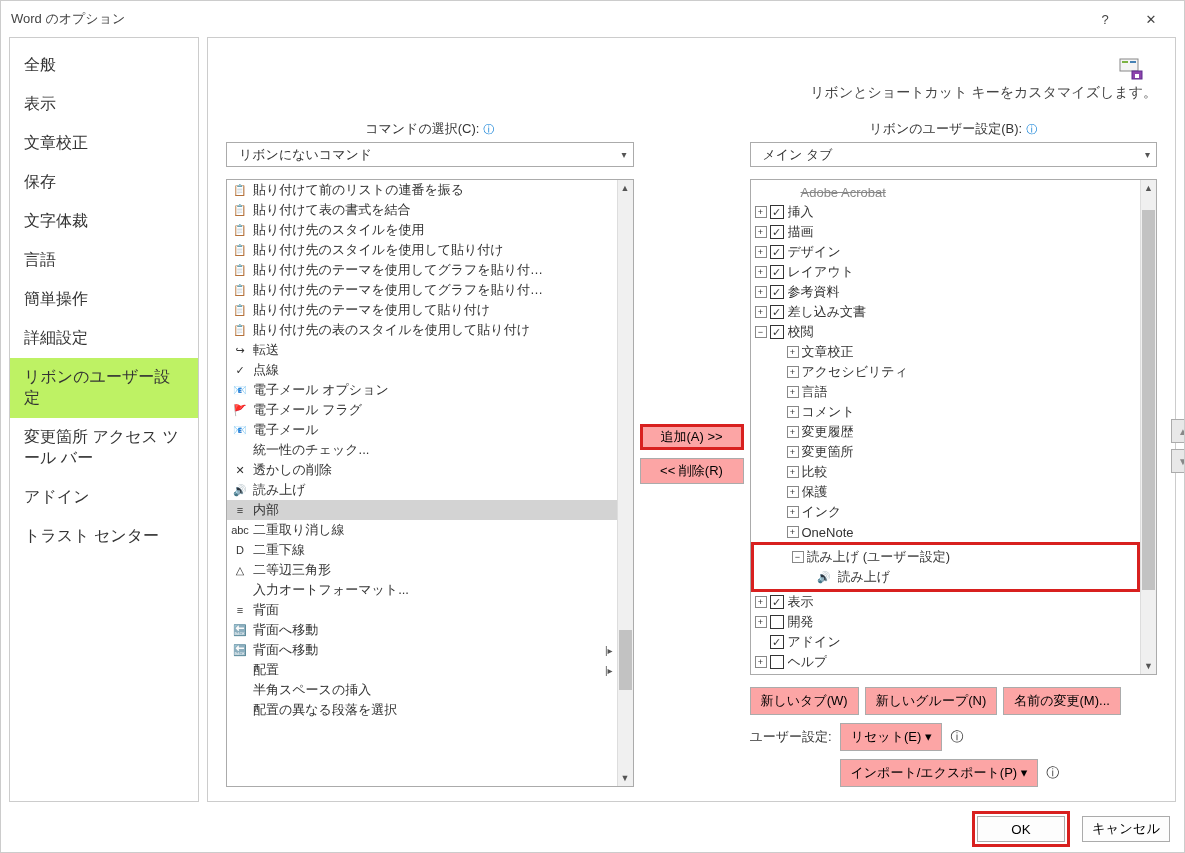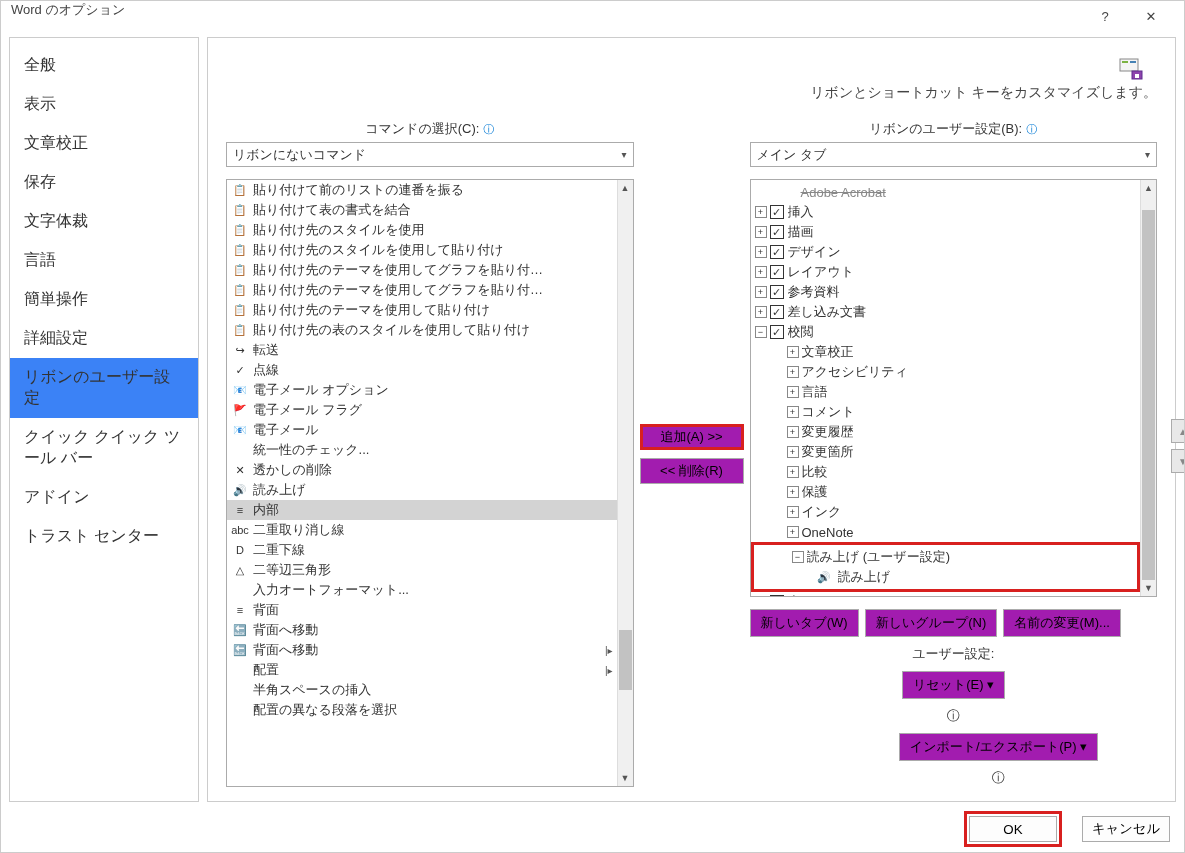--- a/index.html
+++ b/index.html
@@ -1,61 +1,61 @@
 <!DOCTYPE html>
 <html><head>
 <meta charset="utf-8">
 <style>
 * { box-sizing: border-box; margin: 0; padding: 0; }
 body { font-family: "Yu Gothic UI", "Meiryo", sans-serif; font-size: 13px; color: #333; background: #fff; width: 1185px; height: 853px; position: relative; border: 1px solid #ccc; }
-.titlebar { height: 36px; display: flex; padding: 0 10px; }
+.titlebar { height: 36px; display: flex; align-items: center; padding: 0 10px; }
 .titlebar-text { flex: 1; font-size: 13px; color: #444; }
 .titlebar-btn { width: 46px; height: 30px; display: flex; align-items: center; justify-content: center; color: #444; cursor: pointer; }
 .content { display: flex; height: 765px; padding: 0 8px; }
 .sidebar { width: 190px; border: 1px solid #ccc; background: #fff; margin-right: 8px; padding: 8px 0; overflow: hidden; }
 .sidebar-item { padding: 9px 14px; cursor: pointer; color: #333; font-size: 16px; }
-.sidebar-item.selected { background: #3b82f6; }
+.sidebar-item.selected { background: #bef264; }
 .main { flex: 1; border: 1px solid #ccc; padding: 14px 18px; position: relative; display: flex; flex-direction: column; }
 .main-header { display: flex; align-items: flex-end; margin-bottom: 18px; flex-direction: column; }
 .header-icon { width: 32px; height: 32px; margin-right: 10px; display: flex; align-items: center; justify-content: center; }
 .header-text { font-size: 14px; color: #444; }
 .panels { display: flex; flex: 1; min-height: 0; }
 .panel-left, .panel-right { flex: 1; display: flex; flex-direction: column; min-width: 0; }
 .panel-mid { width: 116px; display: flex; flex-direction: column; align-items: center; justify-content: center; gap: 8px; }
 .label-row { display: flex; align-items: center; margin-bottom: 4px; font-size: 13px; justify-content: center; }
 .label-row .info { color: #0078d4; margin-left: 4px; font-size: 11px; }
-.dropdown { width: 100%; height: 25px; border: 1px solid #ababab; background: #fff; display: flex; align-items: center; padding: 0 6px; margin-bottom: 12px; position: relative; cursor: pointer; }
+.dropdown { width: 100%; height: 25px; border: 1px solid #ababab; background: #fff; display: flex; align-items: center; padding: 0 12px; margin-bottom: 12px; position: relative; cursor: pointer; }
 .dropdown::after { content: "▾"; position: absolute; right: 6px; font-size: 10px; color: #555; }
 .listbox { flex: 1; border: 1px solid #ababab; background: #fff; overflow: hidden; position: relative; min-height: 0; }
 .listbox-inner { position: absolute; inset: 0 16px 0 0; overflow: hidden; }
 .list-item { display: flex; align-items: center; height: 20px; padding: 0 4px; font-size: 13px; white-space: nowrap; }
 .list-item.selected2 { background: #d3d3d3; }
 .list-icon { width: 18px; height: 16px; margin-right: 4px; display: inline-flex; align-items: center; justify-content: center; font-size: 11px; flex-shrink: 0; }
 .scrollbar { position: absolute; right: 0; top: 0; bottom: 0; width: 16px; background: #f0f0f0; border-left: 1px solid #ddd; }
 .scrollbar-thumb { position: absolute; left: 1px; right: 1px; background: #c2c2c2; }
 .scrollbar-btn { position: absolute; left: 0; right: 0; height: 16px; background: #f0f0f0; display: flex; align-items: center; justify-content: center; font-size: 9px; color: #555; }
-.btn { border: 1px solid #ababab; background: #a21caf; padding: 4px 10px; cursor: pointer; font-size: 13px; white-space: nowrap; display: inline-flex; align-items: center; }
+.btn { border: 1px solid #ababab; background: #fca5a5; padding: 4px 10px; cursor: pointer; font-size: 13px; white-space: nowrap; display: inline-flex; align-items: center; }
 .btn-mid { width: 104px; height: 26px; justify-content: center; }
 .btn-highlight { border: 3px solid #d8201f; }
 .tree-item { display: flex; align-items: center; height: 20px; font-size: 13px; white-space: nowrap; }
 .tree-expand { width: 12px; height: 12px; border: 1px solid #888; display: inline-flex; align-items: center; justify-content: center; font-size: 9px; line-height: 1; margin-right: 3px; flex-shrink: 0; cursor: pointer; }
 .tree-check { width: 14px; height: 14px; border: 1px solid #333; display: inline-flex; align-items: center; justify-content: center; font-size: 11px; margin-right: 4px; flex-shrink: 0; }
 .tree-label { overflow: hidden; text-overflow: ellipsis; }
 .ind1 { padding-left: 4px; }
 .ind2 { padding-left: 36px; }
 .ind3 { padding-left: 60px; }
 .highlight-box { border: 3px solid #d8201f; padding: 2px; }
 .below-list { margin-top: 10px; display: flex; align-items: center; gap: 12px; }
-.footer { position: absolute; bottom: 0; left: 0; right: 0; height: 46px; display: flex; align-items: center; justify-content: flex-end; padding: 0 14px; gap: 20px; }
+.footer { position: absolute; bottom: 0; left: 0; right: 0; height: 46px; display: flex; align-items: center; justify-content: flex-end; padding: 0 14px; gap: 12px; }
 .footer-btn { border: 1px solid #ababab; background: #fdfdfd; width: 88px; height: 26px; display: flex; align-items: center; justify-content: center; cursor: pointer; }
 .arrow-btns { position: absolute; right: -38px; top: 240px; display: flex; flex-direction: column; gap: 6px; }
 .arrow-btn { width: 24px; height: 24px; border: 1px solid #ababab; background: #e8e8e8; display: flex; align-items: center; justify-content: center; font-size: 10px; color: #888; }
 .tree-wrapper { position: relative; flex: 1; min-height: 0; margin-bottom: 8px; }
 .right-extra { display: flex; gap: 6px; margin-top: 4px; }
-.row-line { display: flex; align-items: center; gap: 8px; margin-top: 8px; flex-direction: column; }
+.row-line { display: flex; align-items: center; gap: 8px; margin-top: 8px; }
 .sub-menu { position: absolute; right: 4px; font-size: 10px; color: #555; }
 </style>
 </head>
 <body>
 
 <div class="titlebar">
   <span class="titlebar-text">Word のオプション</span>
   <div class="titlebar-btn">?</div>
   <div class="titlebar-btn">✕</div>
 </div>
@@ -64,21 +64,21 @@
   <div class="sidebar" id="sidebar">
       <div class="sidebar-item">全般</div>
       <div class="sidebar-item">表示</div>
       <div class="sidebar-item">文章校正</div>
       <div class="sidebar-item">保存</div>
       <div class="sidebar-item">文字体裁</div>
       <div class="sidebar-item">言語</div>
       <div class="sidebar-item">簡単操作</div>
       <div class="sidebar-item">詳細設定</div>
       <div class="sidebar-item selected">リボンのユーザー設定</div>
-      <div class="sidebar-item">クイック クイック ツール バー</div>
+      <div class="sidebar-item">変更箇所 アクセス ツール バー</div>
       <div class="sidebar-item">アドイン</div>
       <div class="sidebar-item">トラスト センター</div>
     </div>
 
   <div class="main">
     <div class="main-header">
       <div class="header-icon">
         <svg width="26" height="26" viewBox="0 0 26 26">
             <rect x="2" y="4" width="18" height="12" fill="#f4f4f4" stroke="#888"></rect>
             <rect x="4" y="6" width="6" height="2" fill="#7cb342"></rect>

